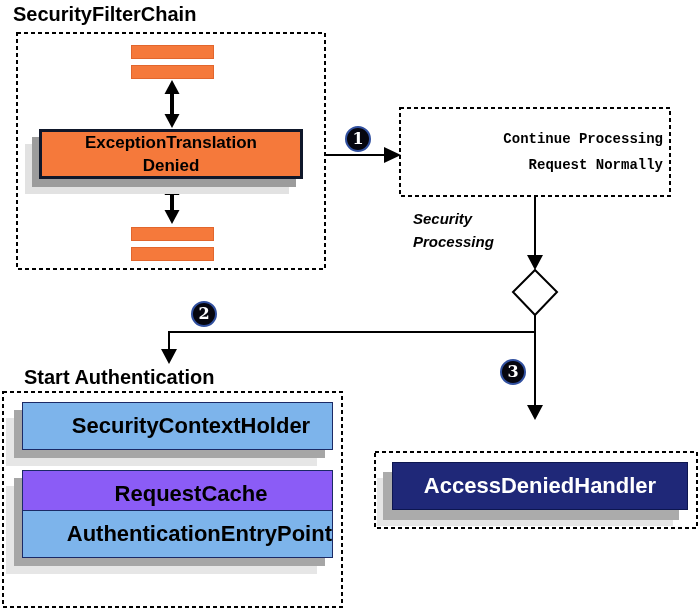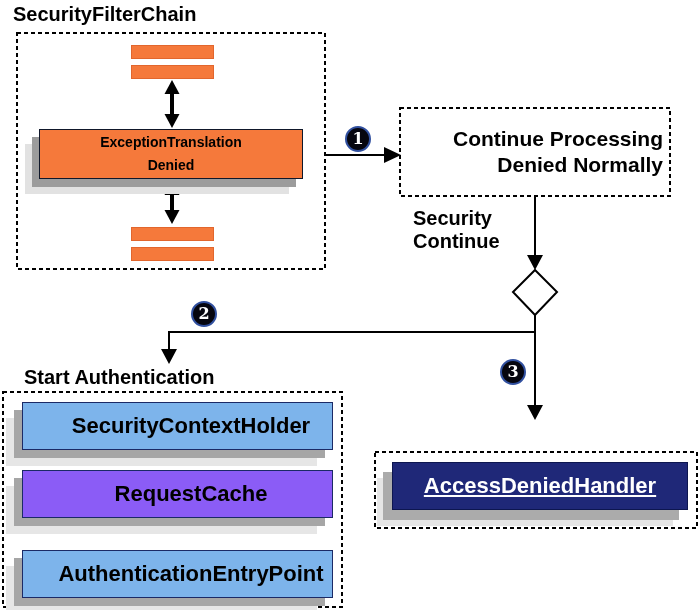--- a/index.html
+++ b/index.html
@@ -15,55 +15,54 @@
   svg.overlay { position: absolute; left: 0; top: 0; z-index: 1; }
   .layer { position: absolute; left: 0; top: 0; width: 626px; height: 610px; z-index: 2; pointer-events: none; }
   .abs { position: absolute; }
   .title { font-size: 20px; white-space: nowrap; }
   .bar {
     position: absolute; width: 83px; height: 14px;
     background: #F5793B; border: 1px solid #E2662D; box-sizing: border-box;
   }
   .filter-box {
     position: absolute; left: 39px; top: 129px; width: 264px; height: 50px;
-    background: #F5793B; border: 1px solid #0f172a; box-sizing: border-box;
+    background: #F5793B; border: 3px solid #0f172a; box-sizing: border-box;
     display: flex; flex-direction: column; align-items: center; justify-content: center;
-    font-size: 14px; line-height: 23px; text-align: center;
+    font-size: 17px; line-height: 23px; text-align: center;
     box-shadow: -7px 8px 0 #9C9C9C, -14px 15px 0 #E2E2E2;
   }
   .stack-box {
     position: absolute; left: 22px; width: 311px; height: 48px;
     border: 1px solid #1B2A66; box-sizing: border-box;
     display: flex; align-items: center; justify-content: center;
     font-size: 22px; white-space: nowrap;
     box-shadow: -8px 8px 0 #A6A6A6, -16px 16px 0 #E6E6E6;
     padding-left: 27px;
   }
   .blue { background: #7DB4EB; }
   .gray { background: #8b5cf6; }
   .navy-box {
     position: absolute; left: 392px; top: 462px; width: 296px; height: 48px;
     background: #1F2878; border: 1px solid #0D1650; box-sizing: border-box;
     color: #ffffff; display: flex; align-items: center; justify-content: center;
     font-size: 22px; white-space: nowrap;
     box-shadow: -9px 10px 0 #ABABAB, -15px 16px 0 #E6E6E6;
-    text-decoration: underline;
   }
   .badge {
     position: absolute; width: 22px; height: 22px; border-radius: 50%;
     background: #06060F; border: 2px solid #31509F;
     color: #ffffff; display: flex; align-items: center; justify-content: center;
     font-family: "DejaVu Serif", serif; font-size: 16px; line-height: 1;
   }
   .continue-text {
     position: absolute; left: 402px; top: 110px; width: 261px; height: 84px;
     display: flex; flex-direction: column; justify-content: center; align-items: flex-end;
-    text-align: right; font-size: 21px; line-height: 26px; white-space: nowrap;
+    text-align: right; font-size: 14px; line-height: 26px; white-space: nowrap; font-family: Liberation Mono, monospace;
   }
-  .sec-ex { position: absolute; left: 413px; top: 207px; font-size: 20px; line-height: 23px; }
+  .sec-ex { position: absolute; left: 413px; top: 207px; font-size: 15px; line-height: 23px; font-style: italic; }
 </style>
 </head>
 <body>
 
 <div id="canvas">
 
   <svg class="overlay" width="698" height="610" viewBox="0 0 698 610" xmlns="http://www.w3.org/2000/svg">
 
     <rect x="17" y="33" width="308" height="236" fill="none" stroke="#000" stroke-width="2" stroke-dasharray="4 3"></rect>
     <rect x="400" y="108" width="270" height="88" fill="none" stroke="#000" stroke-width="2" stroke-dasharray="4 3"></rect>
@@ -107,37 +106,37 @@
 
     <div class="bar" style="left:131px; top:227px;"></div>
     <div class="bar" style="left:131px; top:247px;"></div>
 
     <div class="badge" style="left:345px; top:126px;">1</div>
     <div class="badge" style="left:191px; top:301px;">2</div>
     <div class="badge" style="left:500px; top:359px;">3</div>
 
     <div class="continue-text">
       <span>Continue Processing</span>
-      <span>Denied Normally</span>
+      <span>Request Normally</span>
     </div>
 
     <div class="sec-ex">
       <div>Security</div>
-      <div>Continue</div>
+      <div>Processing</div>
     </div>
 
     <div class="abs title" style="left:24px; top:366px;text-align:center;">Start Authentication</div>
 
     <div class="stack-box blue" style="top:402px;">
       <span>SecurityContextHolder</span>
     </div>
     <div class="stack-box gray" style="top:470px;">
       <span>RequestCache</span>
     </div>
-    <div class="stack-box blue" style="top:550px;">
+    <div class="stack-box blue" style="top:510px;justify-content:flex-end;">
       <span>AuthenticationEntryPoint</span>
     </div>
 
 
     <div class="navy-box">
       <span>AccessDeniedHandler</span>
     </div>
   </div>
 
 </div>

